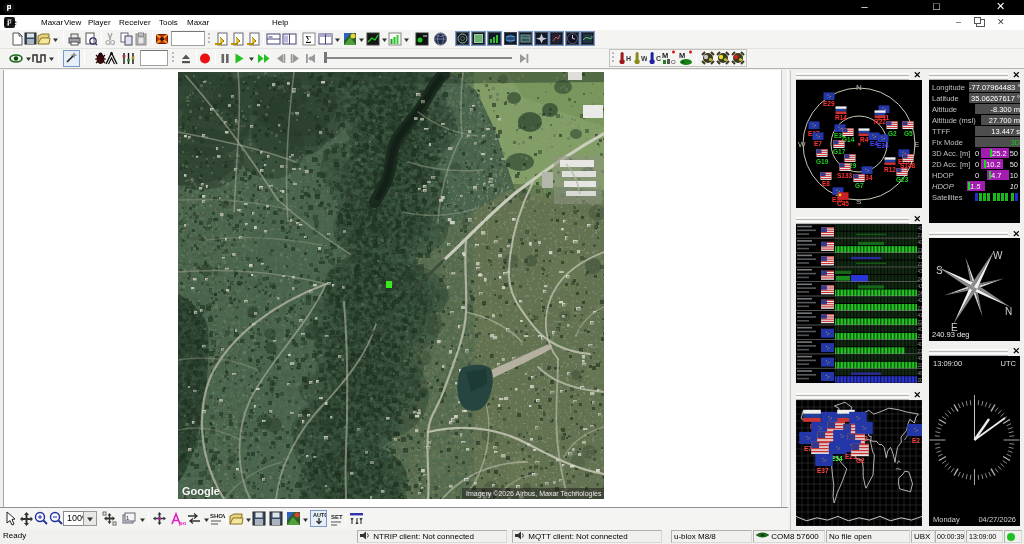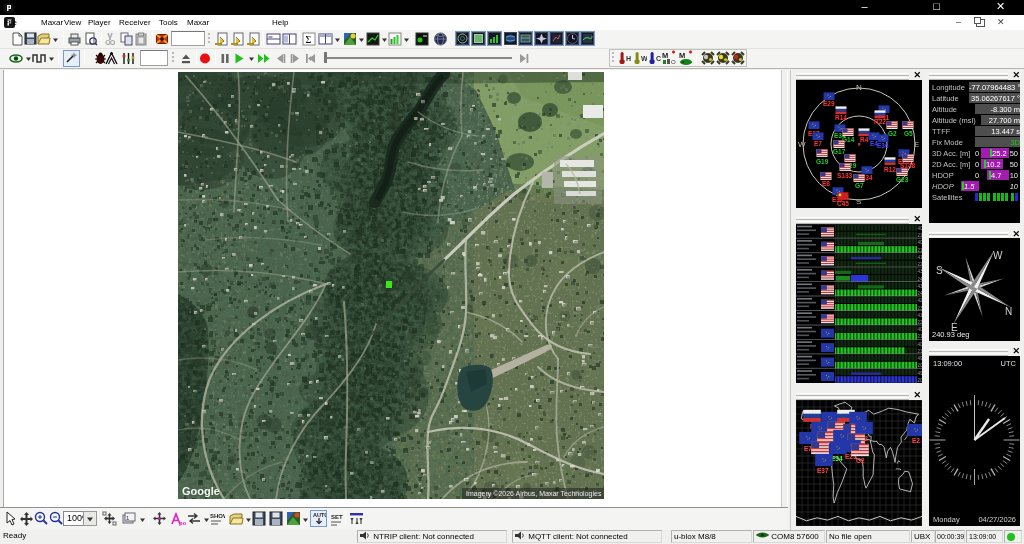--- a/index.html
+++ b/index.html
@@ -1302,21 +1302,21 @@
         </div>
   <div class="drow" style="top:90px;">
           <span class="dlab">HDOP</span>
           <span class="dmin" style="left:46px;">0</span>
           <span class="dbox" style="left:58px;width:22px;"><i class="dtick" style="left:2px;"></i><span style="margin-left:4px;">4.7</span></span>
           <span class="dmax">10</span>
         </div>
   <div class="drow" style="top:101px;font-style:italic;">
           <span class="dlab">HDOP</span>
           <span class="dmin" style="left:44px;">0</span>
-          <span class="dbox" style="left:32px;width:18px;"><i class="dtick" style="left:1px;"></i><span style="margin-left:3px;">1.5</span></span>
+          <span class="dbox" style="left:38px;width:18px;"><i class="dtick" style="left:1px;"></i><span style="margin-left:3px;">1.5</span></span>
           <span class="dmax">10</span>
         </div>
   <div class="drow" style="top:112px;padding-left:24px;">
           <span class="dlab">Satellites</span>
    <span class="sseg" style="left:46px;background:#2828d8;"></span>
           <span class="sseg" style="left:50px;"></span>
           <span class="sseg" style="left:54px;"></span>
           <span class="sseg" style="left:58px;"></span>
           <span class="sseg" style="left:64px;"></span>
           <span class="sseg" style="left:68px;"></span>

